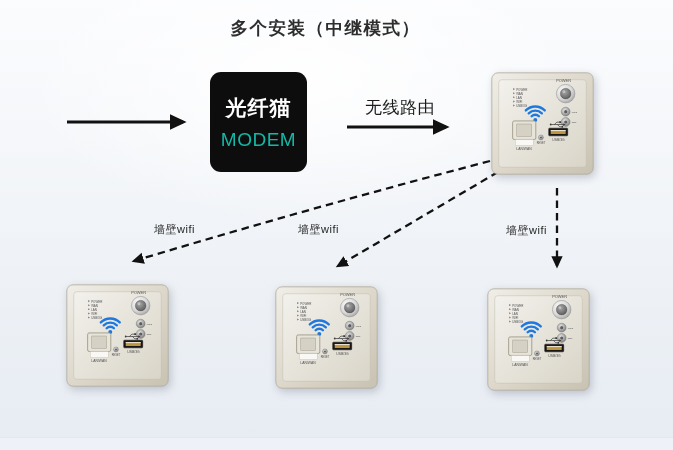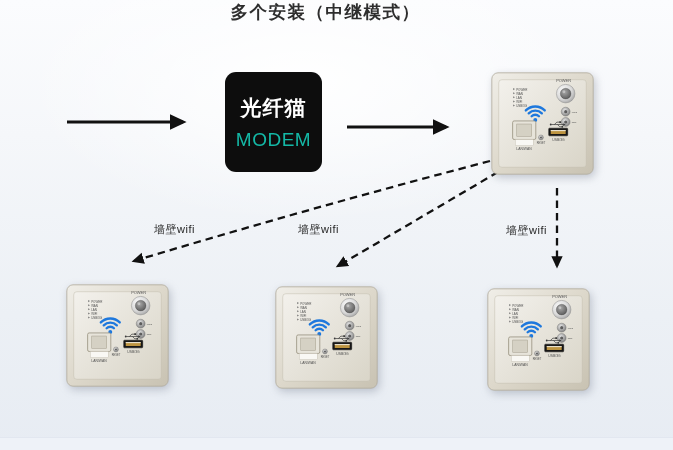--- a/index.html
+++ b/index.html
@@ -11,26 +11,26 @@
   .stage::before{
     content:"";position:absolute;inset:0;
     background:radial-gradient(ellipse 60% 45% at 45% 18%,rgba(255,255,255,0.95),rgba(255,255,255,0) 70%);
     pointer-events:none;
   }
   .bottom-strip{
     position:absolute;left:0;bottom:0;width:673px;height:12px;
     background:#eef2f8;border-top:1px solid #e2e7f0;
   }
   .title{
-    position:absolute;top:0;left:0;width:651px;text-align:center;
+    position:absolute;top:16px;left:0;width:651px;text-align:center;
     font-size:17.5px;font-weight:600;color:#2e2e2e;letter-spacing:1.5px;
   }
   .modem{
     position:absolute;left:210px;top:72px;width:97px;height:100px;border-radius:11px;
-    background:#0d0d0d;display:flex;flex-direction:column;align-items:center;justify-content:center;gap:7px;margin-left:15px;
+    background:#0d0d0d;display:flex;flex-direction:column;align-items:center;justify-content:center;gap:7px;
   }
   .modem .cn{color:#fff;font-size:21px;font-weight:700;letter-spacing:1px;}
   .modem .en{color:#14b8a6;font-size:19px;font-weight:400;letter-spacing:0.5px;}
   .router-label{
     position:absolute;left:347px;top:96px;width:106px;text-align:center;
     font-size:17px;font-weight:500;color:#1c1c1c;letter-spacing:0.5px;
   }
   .wall-label{
     position:absolute;width:84px;text-align:right;
     font-size:11px;font-weight:500;color:#1f1f1f;letter-spacing:0.5px;
@@ -69,20 +69,21 @@
     <path d="M490,161 Q310,208 134,261" fill="none" stroke="#111111" stroke-width="2.3" stroke-dasharray="7.5 5" marker-end="url(#headD)"></path>
     <path d="M498,172 L338,266" fill="none" stroke="#111111" stroke-width="2.3" stroke-dasharray="7.5 5" marker-end="url(#headD)"></path>
     <path d="M557,188 L557,266" fill="none" stroke="#111111" stroke-width="2.3" stroke-dasharray="7.5 5" marker-end="url(#headD)"></path>
   </svg>
 
   <div class="modem">
     <div class="cn">光纤猫</div>
     <div class="en">MODEM</div>
   </div>
 
+  <div class="router-label">无线路由</div>
   <div class="wall-label w1">墙壁wifi</div>
   <div class="wall-label w2">墙壁wifi</div>
   <div class="wall-label w3">墙壁wifi</div>
 
   <div class="device-slot pos-router">
   <svg class="device-svg" viewBox="0 0 100 100">
     <defs>
       <linearGradient id="pg" x1="0" y1="0" x2="1" y2="1">
         <stop offset="0" stop-color="#f0eee8"></stop>
         <stop offset="0.5" stop-color="#ddd8cb"></stop>

